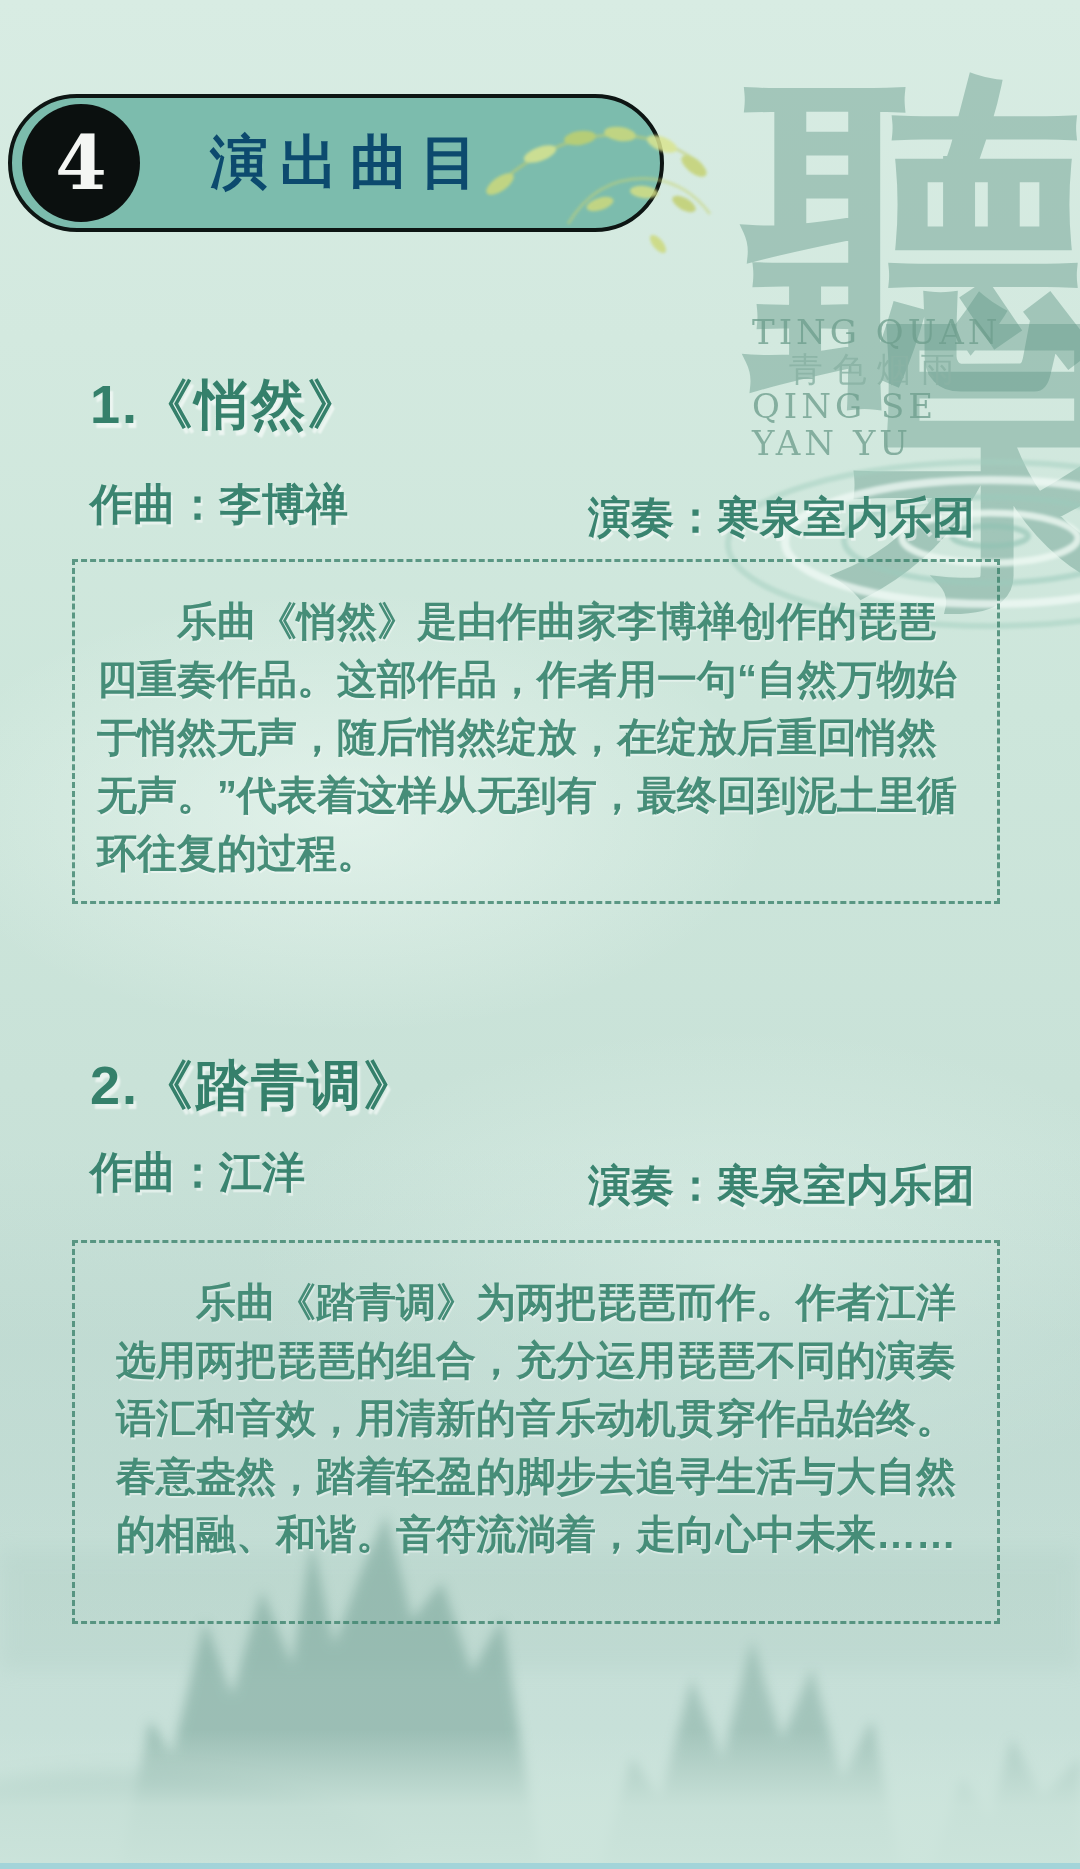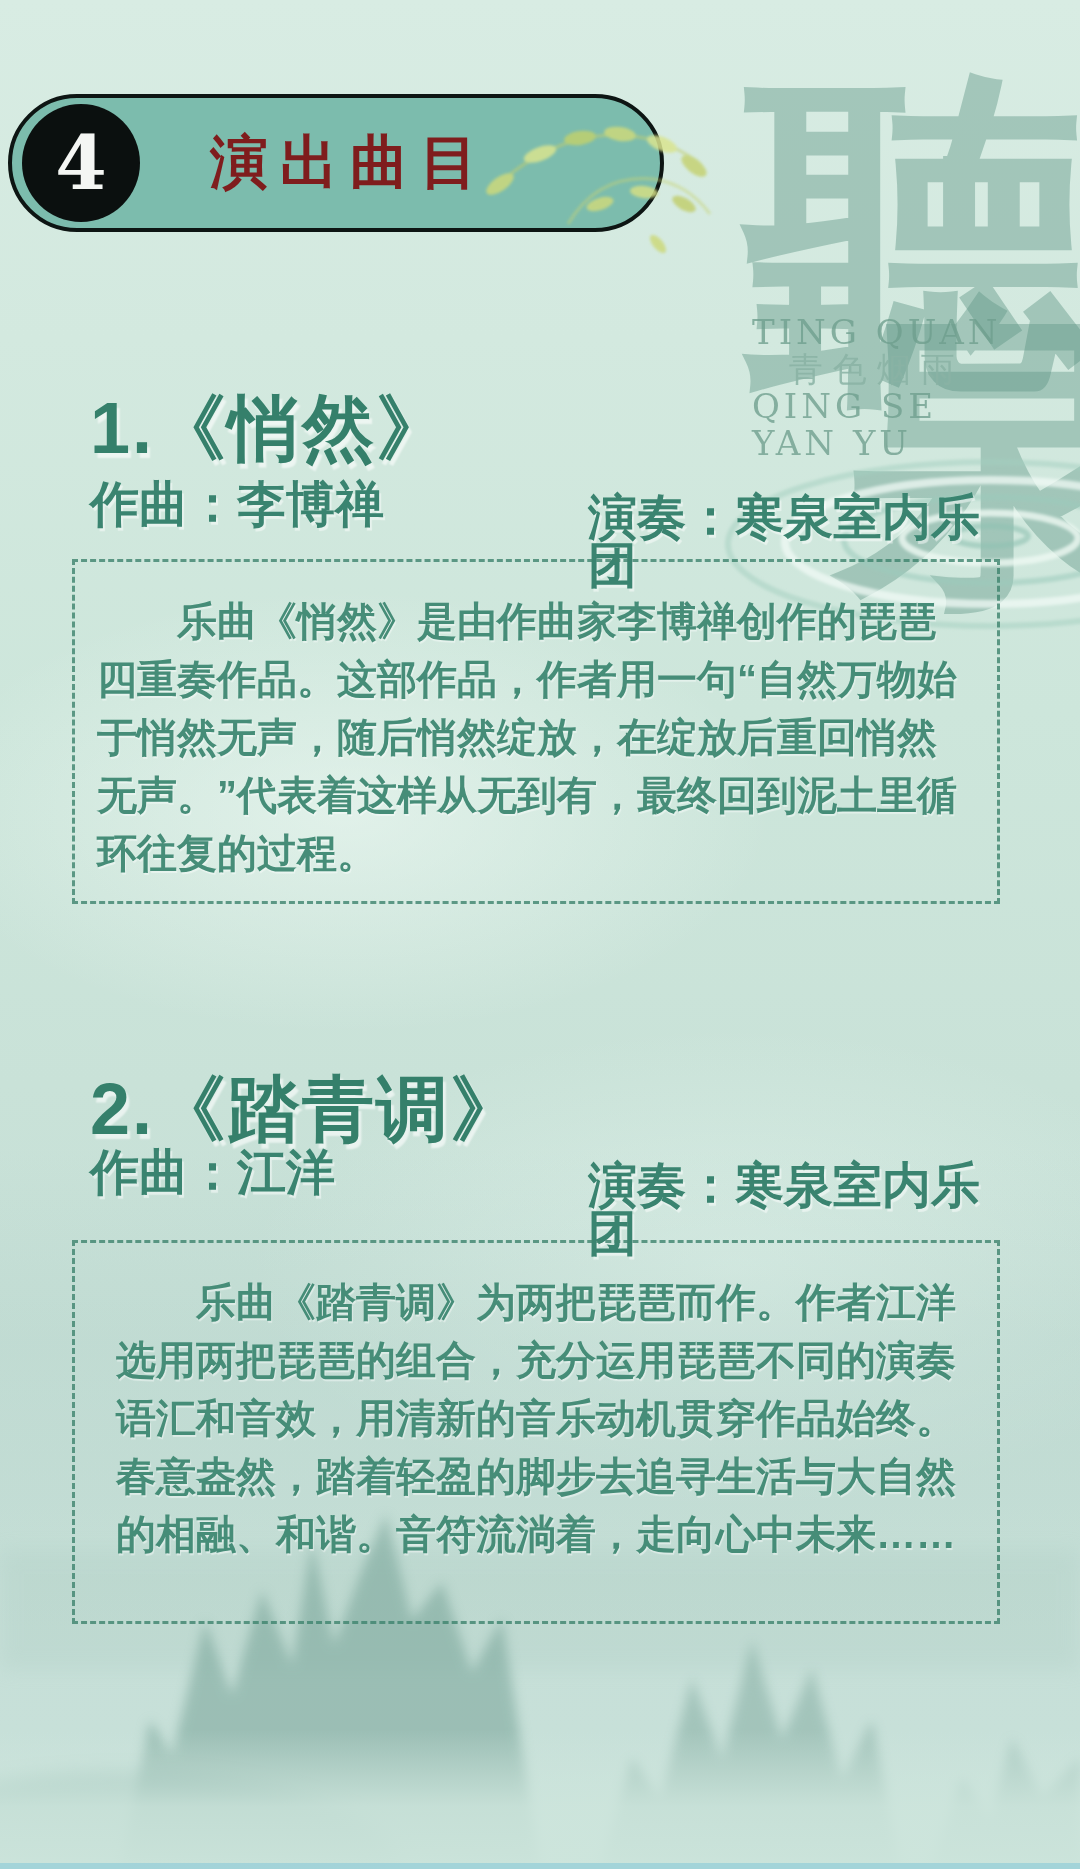--- a/index.html
+++ b/index.html
@@ -23,26 +23,26 @@
   .wm-lines{position:absolute;left:752px;top:314px;font-family:"DejaVu Serif",serif;}
   .wm-line{font-size:34px;letter-spacing:4px;line-height:37px;color:#6f9f8e;opacity:.78;}
   .wm-line.cjk{letter-spacing:10px;color:#8ab3a5;opacity:.85;text-align:center;}
   
   .header-pill{position:absolute;left:8px;top:94px;width:656px;height:138px;box-sizing:border-box;
     background:#7cbcad;border:4px solid #0d1513;border-radius:72px;}
   .header-circle{position:absolute;left:10px;top:6px;width:118px;height:118px;border-radius:50%;
     background:#0b100f;display:flex;align-items:center;justify-content:center;}
   .header-number{font-family:"DejaVu Serif",serif;font-size:74px;font-weight:700;color:#f4f6f3;}
   .header-title{position:absolute;left:198px;top:0;height:130px;display:flex;align-items:center;
-    font-size:58px;font-weight:800;letter-spacing:12px;color:#7f1d1d;}
+    font-size:58px;font-weight:800;letter-spacing:12px;color:#0c4a6e;}
   
-  .song-title{position:absolute;left:90px;font-size:72px;line-height:84px;font-weight:800;
-    letter-spacing:2px;color:#35806b;text-shadow:3px 5px 2px rgba(255,255,255,.6);margin-top:24px;}
+  .song-title{position:absolute;left:90px;font-size:54px;line-height:84px;font-weight:800;
+    letter-spacing:2px;color:#35806b;text-shadow:3px 5px 2px rgba(255,255,255,.6);}
   .t1{top:362px;} .t2{top:1043px;}
-  .meta-row{position:absolute;left:90px;width:920px;height:48px;font-size:49px;line-height:48px;
+  .meta-row{position:absolute;left:90px;width:920px;height:48px;font-size:43px;line-height:48px;
     font-weight:700;color:#3a8470;text-shadow:2px 3px 1px rgba(255,255,255,.5);}
   .m1{top:480px;} .m2{top:1148px;}
   .performer{position:absolute;left:498px;top:17px;font-family:Liberation Mono, monospace;}
   .desc-box{position:absolute;left:72px;width:928px;box-sizing:border-box;
     border:3px dashed rgba(62,132,110,.8);padding:30px 22px 0 22px;}
   .b1{top:559px;height:345px;} .b2{top:1240px;height:384px;text-align:center;}
   .desc-box p{margin:0;text-indent:2em;font-size:40px;line-height:58px;font-weight:700;
     color:#468d78;text-shadow:1px 2px 1px rgba(255,255,255,.45);}
   
   .leaves{position:absolute;left:448px;top:84px;}

